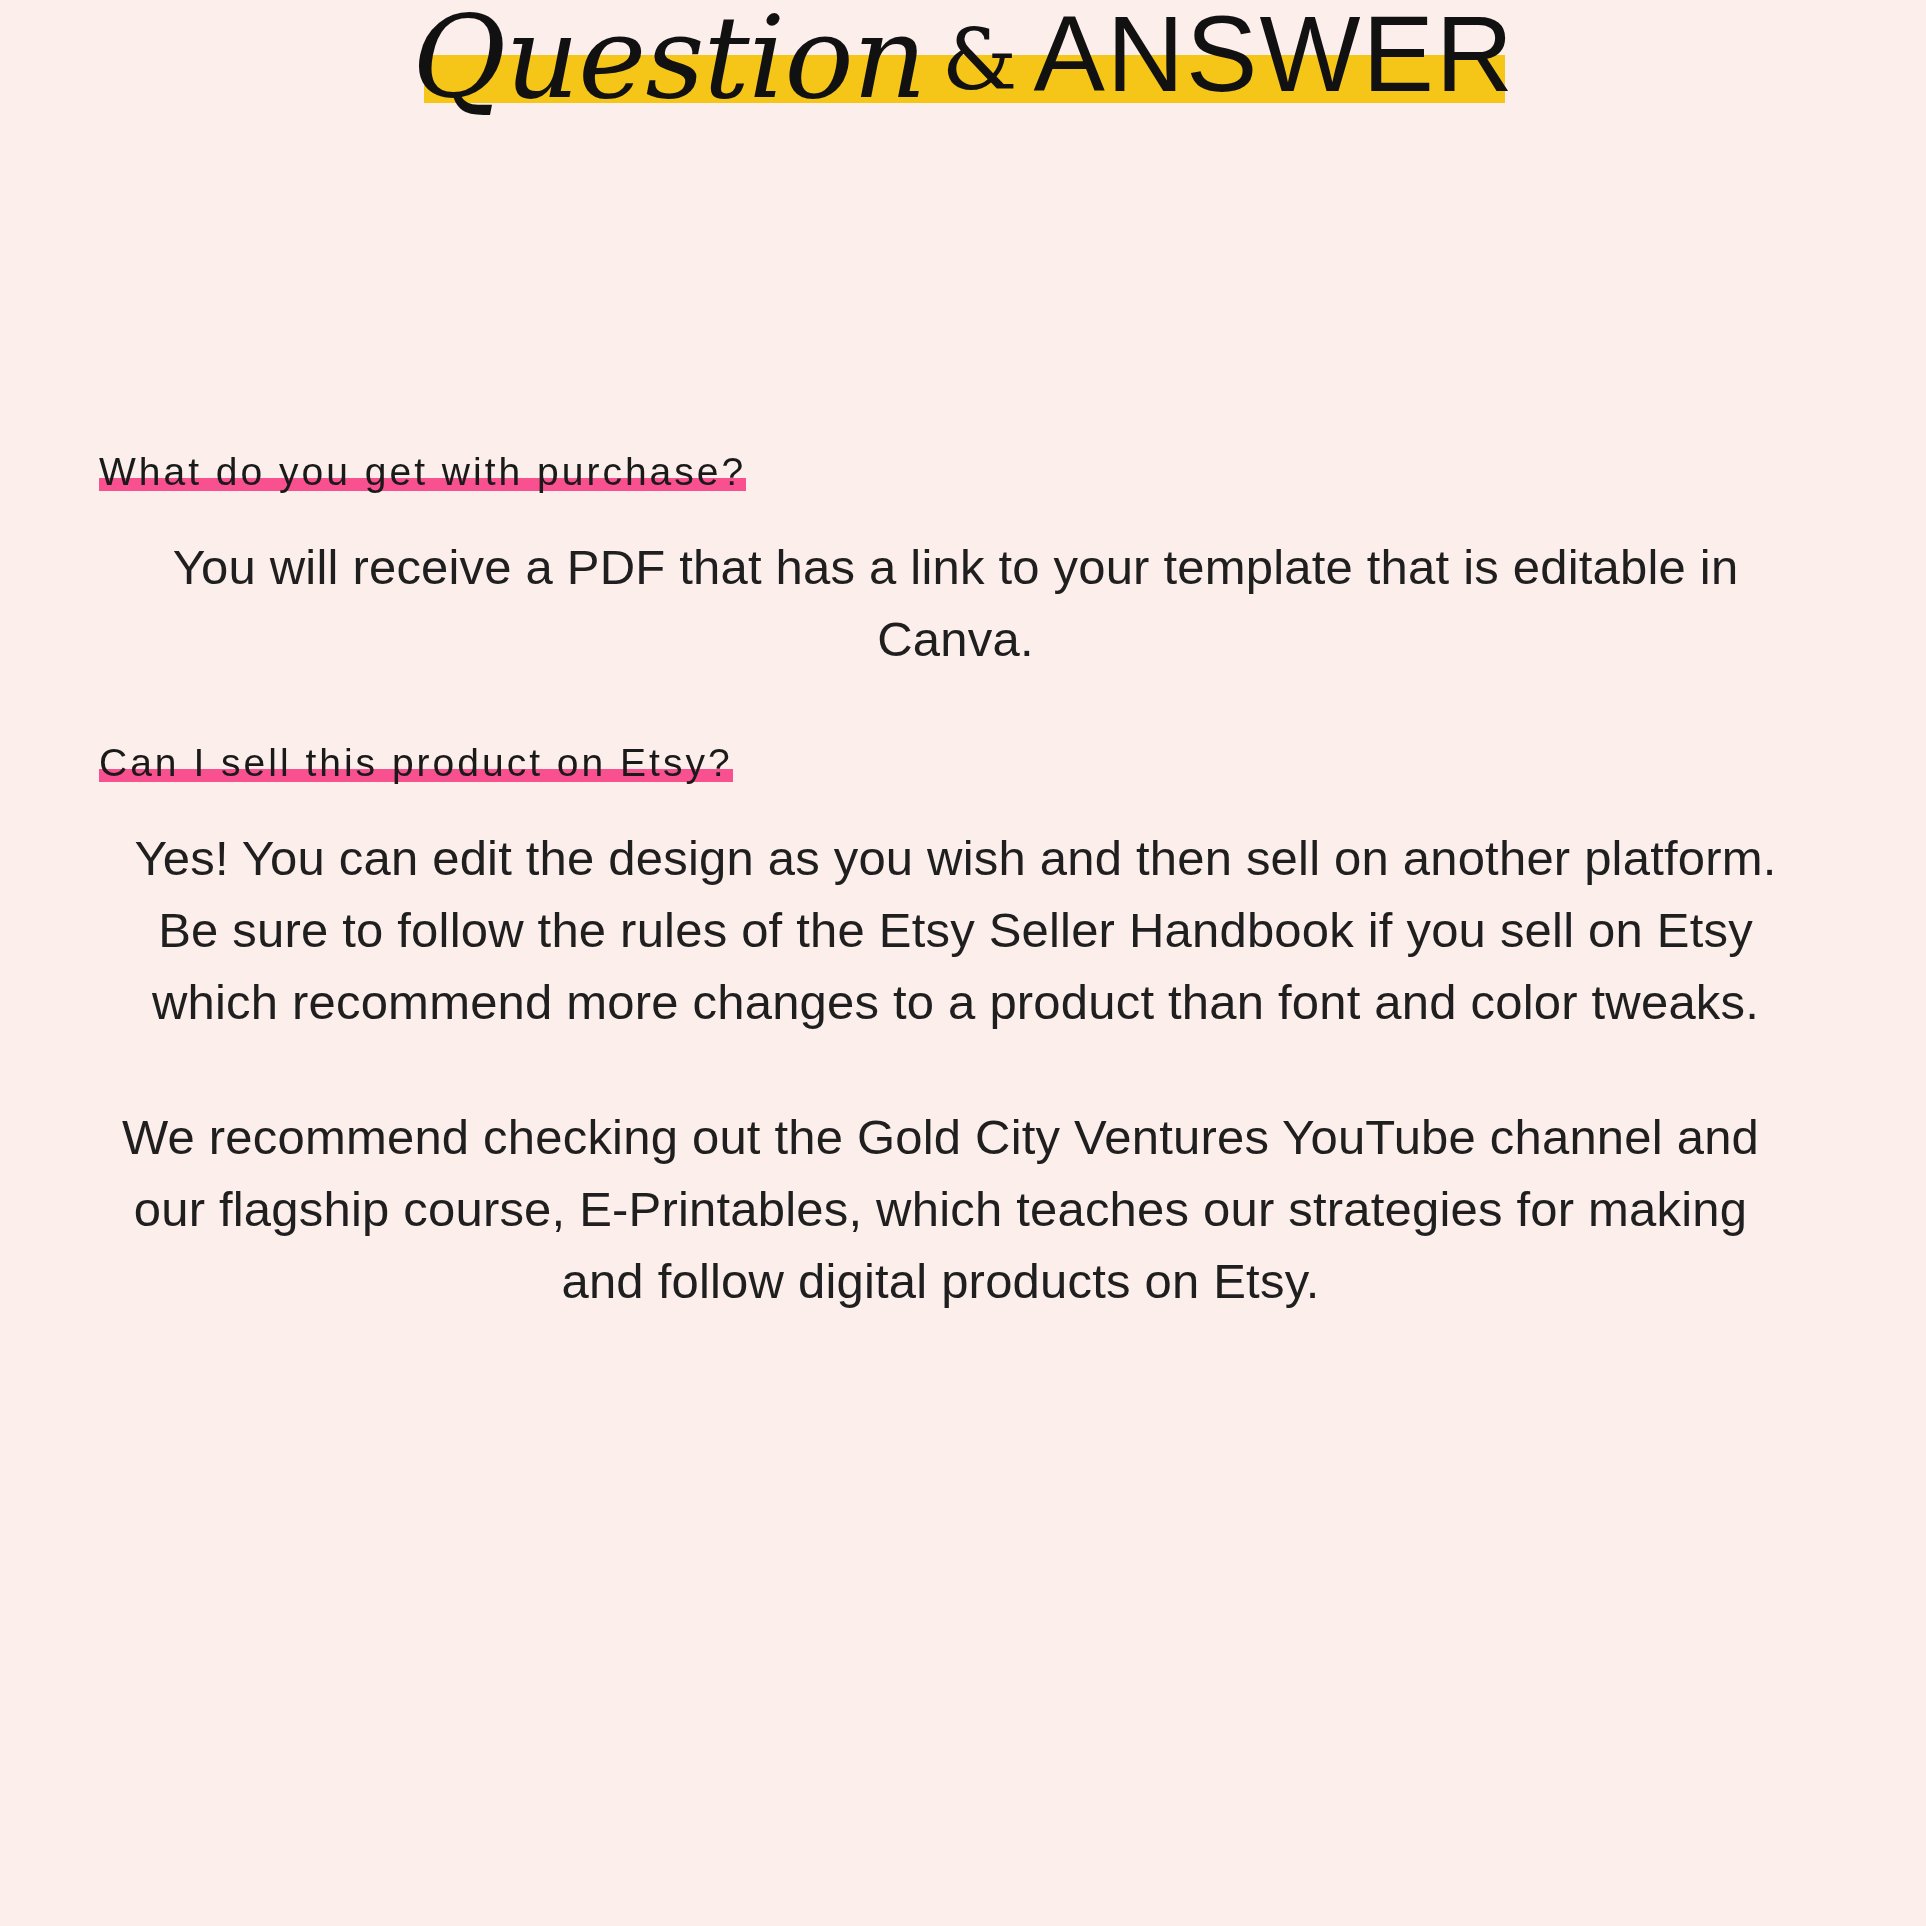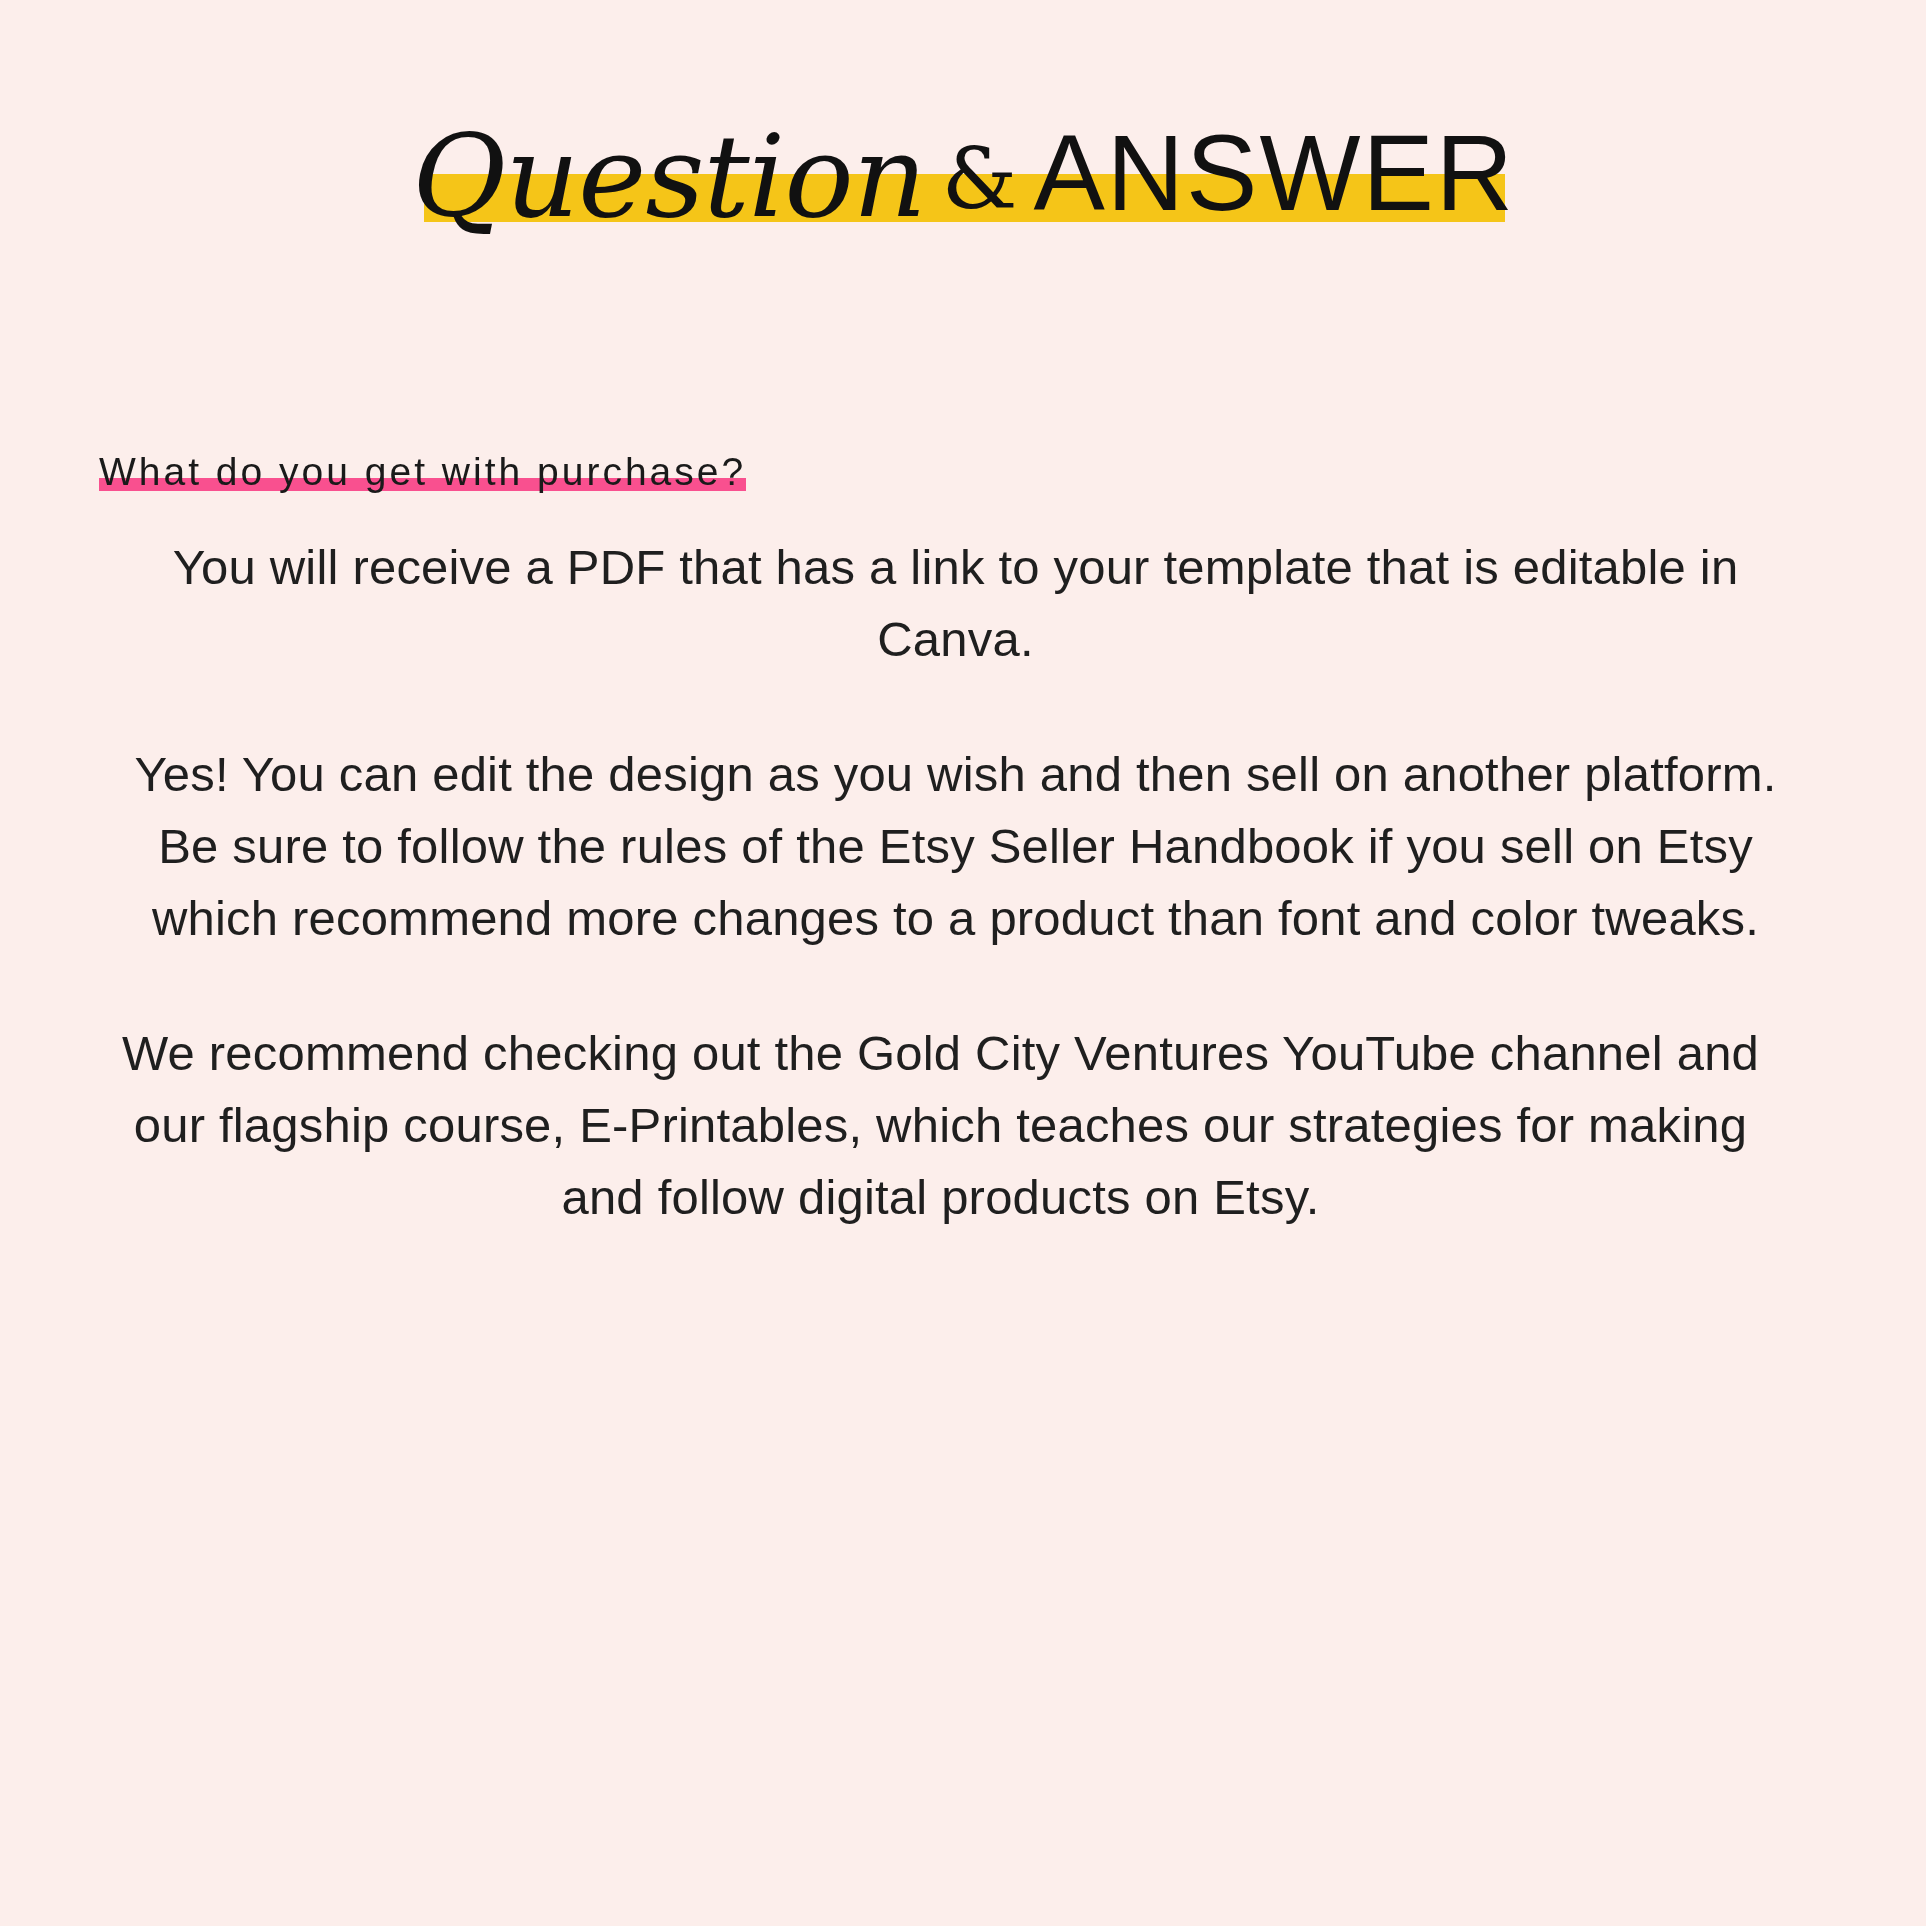--- a/index.html
+++ b/index.html
@@ -19,21 +19,20 @@
     height: 1927px;
     box-sizing: border-box;
     background: #fceeeb;
   }
 
   
   .title-block {
     position: relative;
     width: 100%;
     text-align: center;
-    padding-top: 119px;
     height: 238px;
     box-sizing: border-box;
   }
   .title-inner {
     position: relative;
     display: inline-block;
     line-height: 1;
   }
   .title-highlight {
     position: absolute;
@@ -135,20 +134,23 @@
   <div class="content">
 
     <div class="qa-item">
       <div class="qa-question-wrap">
         <span class="qa-question">What do you get with purchase?</span>
       </div>
       <div class="qa-answer">You will receive a PDF that has a link to your template that is editable in Canva.</div>
     </div>
 
     <div class="qa-item">
+      <div class="qa-question-wrap">
+        <span class="qa-question">Can I sell this product on Etsy?</span>
+      </div>
       <div class="qa-answer">Yes! You can edit the design as you wish and then sell on another platform. Be sure to follow the rules of the Etsy Seller Handbook if you sell on Etsy which recommend more changes to a product than font and color tweaks.</div>
     </div>
 
     <div class="qa-item tight">
       <div class="qa-answer">We recommend checking out the Gold City Ventures YouTube channel and our flagship course, E-Printables, which teaches our strategies for making and follow digital products on Etsy.</div>
     </div>
 
   </div>
 </div>
 

